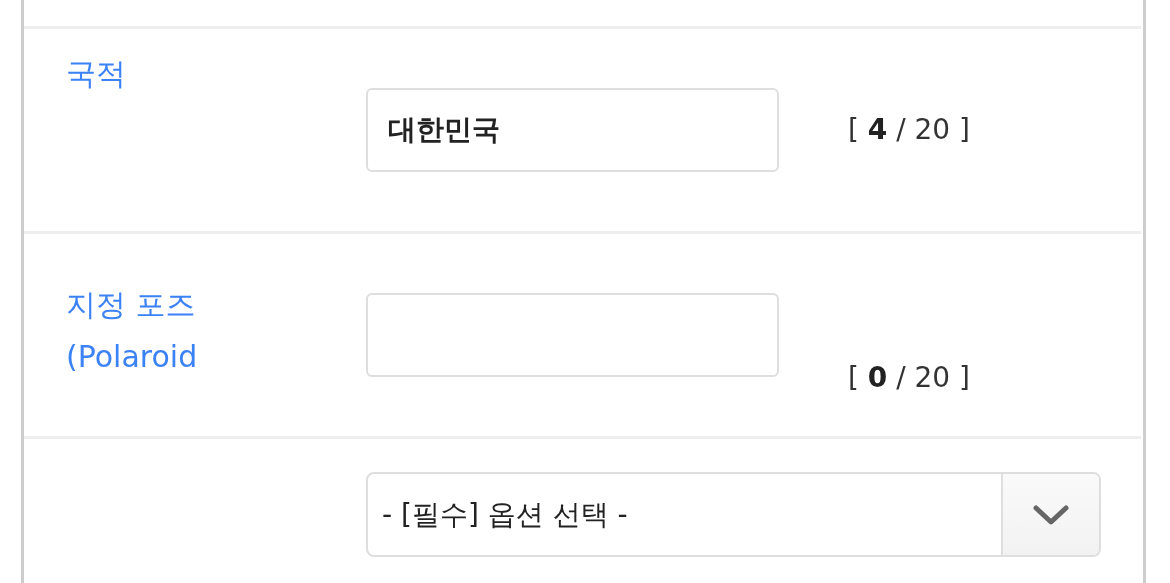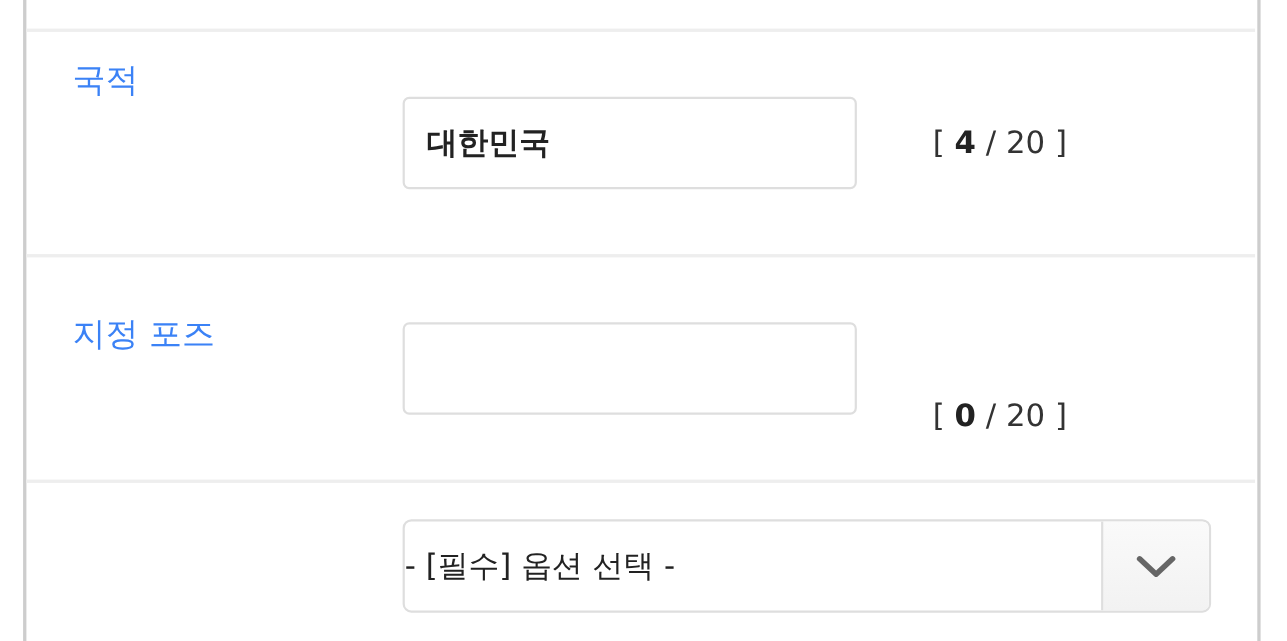--- a/index.html
+++ b/index.html
@@ -71,20 +71,21 @@
     border: 2px solid #dedede;
     border-radius: 8px;
     box-sizing: border-box;
     background: #fff;
     display: flex;
     align-items: center;
     overflow: hidden;
   }
   .select-value {
     flex: 1;
+    padding-left: 14px;
     font-size: 28px;
     color: #222;
     white-space: nowrap;
   }
   .select-btn {
     width: 96px;
     height: 100%;
     border-left: 2px solid #dedede;
     background: linear-gradient(#fafafa, #f2f2f2);
     display: flex;
@@ -104,20 +105,21 @@
 <div class="label" style="top:48px;">
   <span>국적</span>
 </div>
 <input class="text-input" type="text" style="top: 88px;" value="대한민국">
 <div class="counter" style="top:110px;">
   <span>[ </span><b>4</b><span> / </span><span>20</span><span> ]</span>
 </div>
 
 <div class="label" style="top:255px;margin-top:24px;">
   <span>지정 포즈</span>
+  <span>(Polaroid</span>
 </div>
 <input class="text-input" type="text" style="top: 293px;" value="">
 <div class="counter" style="top:313px;margin-top:45px;">
   <span>[ </span><b>0</b><span> / </span><span>20</span><span> ]</span>
 </div>
 
 <div class="label" style="top:461px;">
 </div>
 <div class="select">
   <div class="select-value">- [필수] 옵션 선택 -</div>

